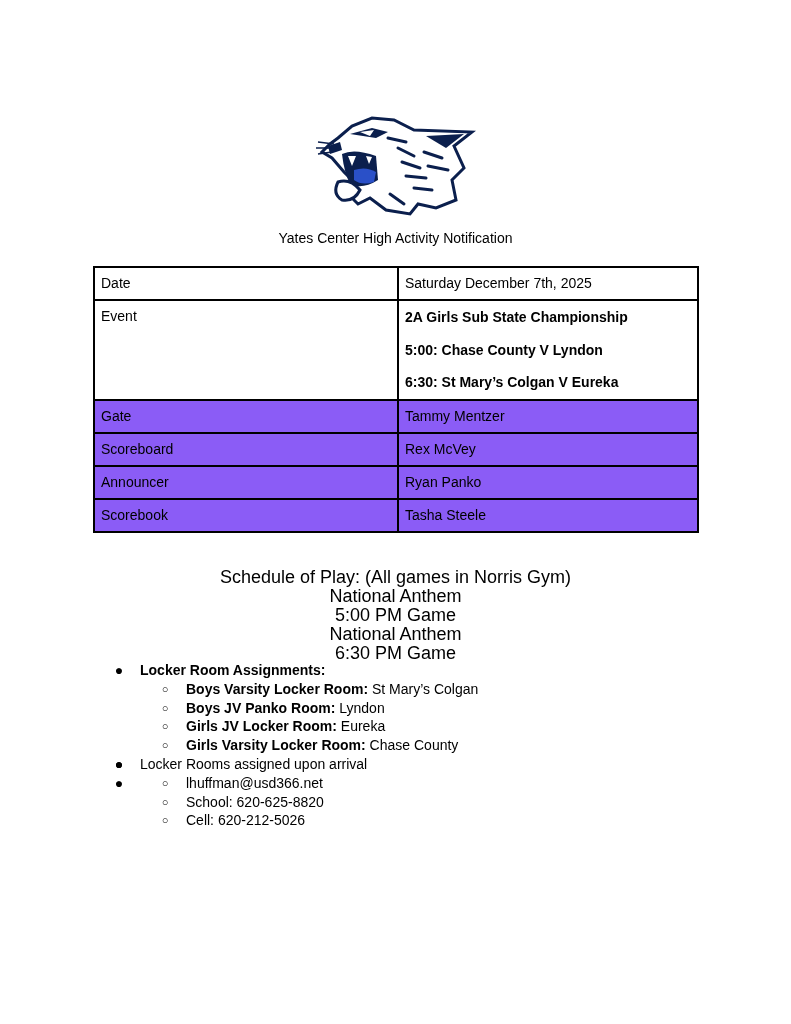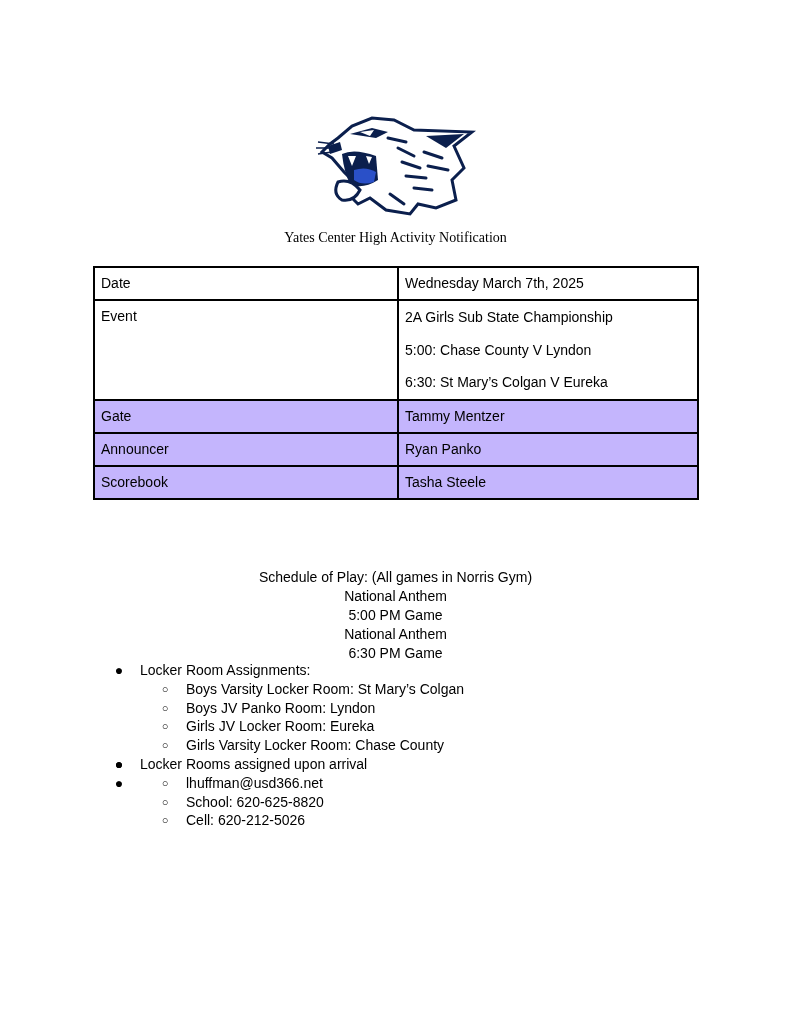--- a/index.html
+++ b/index.html
@@ -23,49 +23,48 @@
       height: 108px;
     }
     .doc-title {
       position: absolute;
       top: 229px;
       left: 0;
       width: 791px;
       text-align: center;
       font-size: 14px;
       line-height: 18px;
-      font-family: Liberation Serif, serif;
     }
     table.info {
       position: absolute;
       left: 93px;
       top: 266px;
       width: 606px;
       border-collapse: collapse;
       font-size: 14px;
       padding-left: 8px;
     }
     table.info td {
       border: 2px solid #000000;
       padding: 0 6px;
       vertical-align: top;
       height: 27px;
       line-height: 31px;
     }
     table.info td.label { width: 290px; }
-    table.info tr.hl td { background: #c4b5fd; margin-top: 40px; }
+    table.info tr.hl td { background: #8b5cf6; margin-top: 40px; }
     .event-line { display: block; height: 32.5px; line-height: 32px; }
-    .event-cell { padding-top: 0 !important; padding-bottom: 0 !important; }
+    .event-cell { padding-top: 0 !important; padding-bottom: 0 !important; font-weight: bold; }
     .schedule {
       position: absolute;
       top: 568px;
       left: 0;
       width: 791px;
       text-align: center;
-      font-size: 14px;
+      font-size: 18px;
       line-height: 19px;
     }
     .schedule div { height: 19px; }
     ul.notes {
       position: absolute;
       top: 661px;
       left: 0;
       margin: 0;
       padding: 0;
       list-style: none;
@@ -93,21 +92,21 @@
       padding-left: 46px;
     }
     ul.sub > li > .bullet {
       position: absolute;
       left: 20px;
       top: 0;
       width: 10px;
       text-align: center;
       font-size: 11px;
     }
-    .bold { font-weight: normal; }
+    .bold { font-weight: bold; }
   </style>
 </head>
 <body>
 
 <div class="logo">
   <svg width="162" height="108" viewBox="0 0 162 108">
 
     <path d="M100 22 L158 24 L140 38 L150 60 L138 72 L142 92 L122 100 L104 96 L96 106 L72 102 L56 90 L44 96 L32 84 L40 74 L30 64 L18 50 L8 44 L16 36 L24 30 L38 18 L58 10 L80 12 Z" fill="#ffffff" stroke="#0b1f4d" stroke-width="3"></path>
     <path d="M112 28 L150 26 L132 40 Z" fill="#0b1f4d"></path>
 
@@ -128,35 +127,39 @@
     <path d="M84 40 L100 48 M88 54 L106 60 M92 68 L112 70 M100 80 L118 82 M74 30 L92 34 M110 44 L128 50 M114 58 L134 62 M76 86 L90 96" stroke="#0b1f4d" stroke-width="3" stroke-linecap="round"></path>
   </svg>
 </div>
 
 <div class="doc-title">Yates Center High Activity Notification</div>
 
 <table class="info">
   <tbody>
       <tr>
     <td class="label">Date</td>
-    <td>Wednesday March 7th, 2025</td>
+    <td>Saturday December 7th, 2025</td>
   </tr>
   <tr>
     <td class="label" style="height:92px">Event</td>
     <td class="event-cell">
       <span class="event-line">2A Girls Sub State Championship</span>
       <span class="event-line">5:00: Chase County V Lyndon</span>
       <span class="event-line">6:30: St Mary’s Colgan V Eureka</span>
     </td>
   </tr>
   <tr class="hl">
     <td class="label">Gate</td>
     <td>Tammy Mentzer</td>
   </tr>
   <tr class="hl">
+    <td class="label">Scoreboard</td>
+    <td>Rex McVey</td>
+  </tr>
+  <tr class="hl">
     <td class="label">Announcer</td>
     <td>Ryan Panko</td>
   </tr>
   <tr class="hl">
     <td class="label">Scorebook</td>
     <td>Tasha Steele</td>
   </tr>
 </tbody>
   </table>
 

